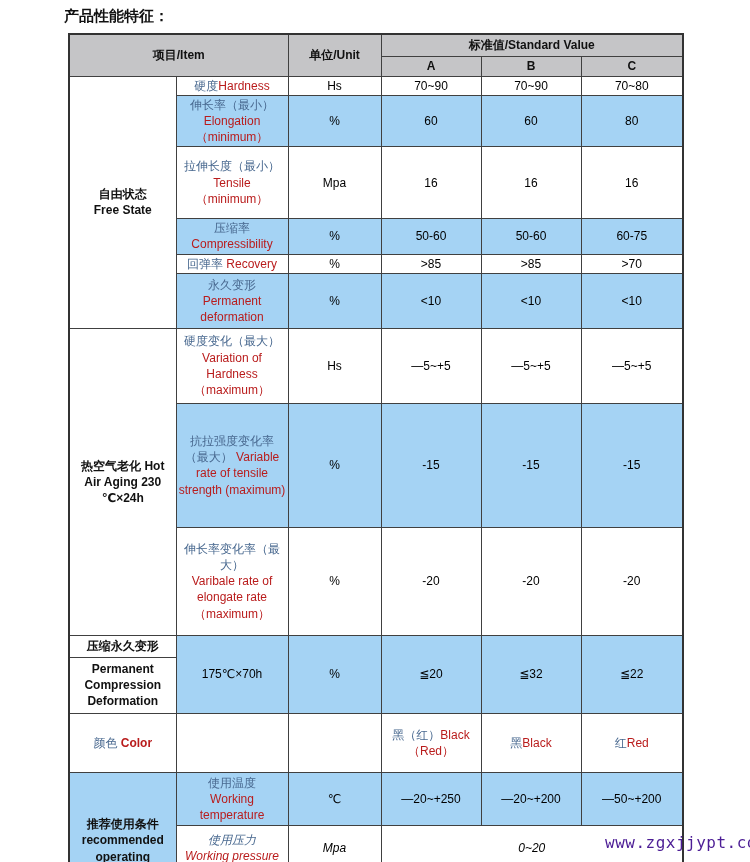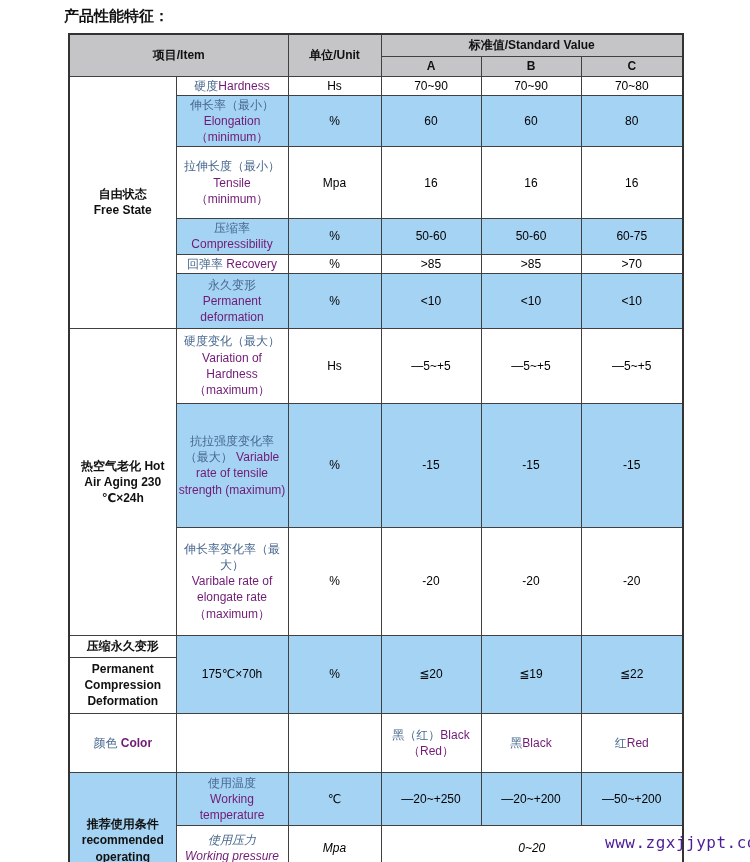--- a/index.html
+++ b/index.html
@@ -20,21 +20,21 @@
   table.spec td,table.spec th{
     border:1px solid #404040;
     text-align:center;vertical-align:middle;
     padding:1px 2px;
     font-size:12px;line-height:1.35;
     overflow:hidden;
   }
   th{background:#c5c5c7;font-weight:bold;font-size:13px;color:#111;}
   tr.blue td{background:#a5d3f4;}
   .zh{color:#48688f;}
-  .en{color:#701a75;}
+  .en{color:#b91c1c;}
   .val{color:#000000;font-size:13px;}
   td.group{font-weight:bold;color:#111;background:#ffffff;}
   td.group .zh,td.group .en{color:#111;}
   td.group-strip{font-weight:bold;color:#111;background:#ffffff;font-size:12px;}
   .b{font-weight:bold;}
   .watermark{
     position:absolute;left:605px;top:833px;width:145px;
     text-align:right;
     font-family:"DejaVu Sans Mono",monospace;
     font-size:16px;letter-spacing:0.5px;color:#4c1d95;
@@ -146,21 +146,21 @@
     <td class="val">-20</td>
     <td class="val">-20</td>
     <td class="val">-20</td>
   </tr>
 
   <tr class="h-r10a">
     <td class="group-strip">压缩永久变形</td>
     <td rowspan="2" style="background:#a5d3f4" class="val">175℃×70h</td>
     <td rowspan="2" style="background:#a5d3f4" class="val">%</td>
     <td rowspan="2" style="background:#a5d3f4" class="val">≦20</td>
-    <td rowspan="2" style="background:#a5d3f4" class="val">≦19</td>
+    <td rowspan="2" style="background:#a5d3f4" class="val">≦32</td>
     <td rowspan="2" style="background:#a5d3f4" class="val">≦22</td>
   </tr>
   <tr class="h-r10b">
     <td class="group">Permanent Compression Deformation</td>
   </tr>
 
   <tr class="h-r11">
     <td><span class="zh">颜色</span> <span class="en b">Color</span></td>
     <td></td>
     <td></td>

